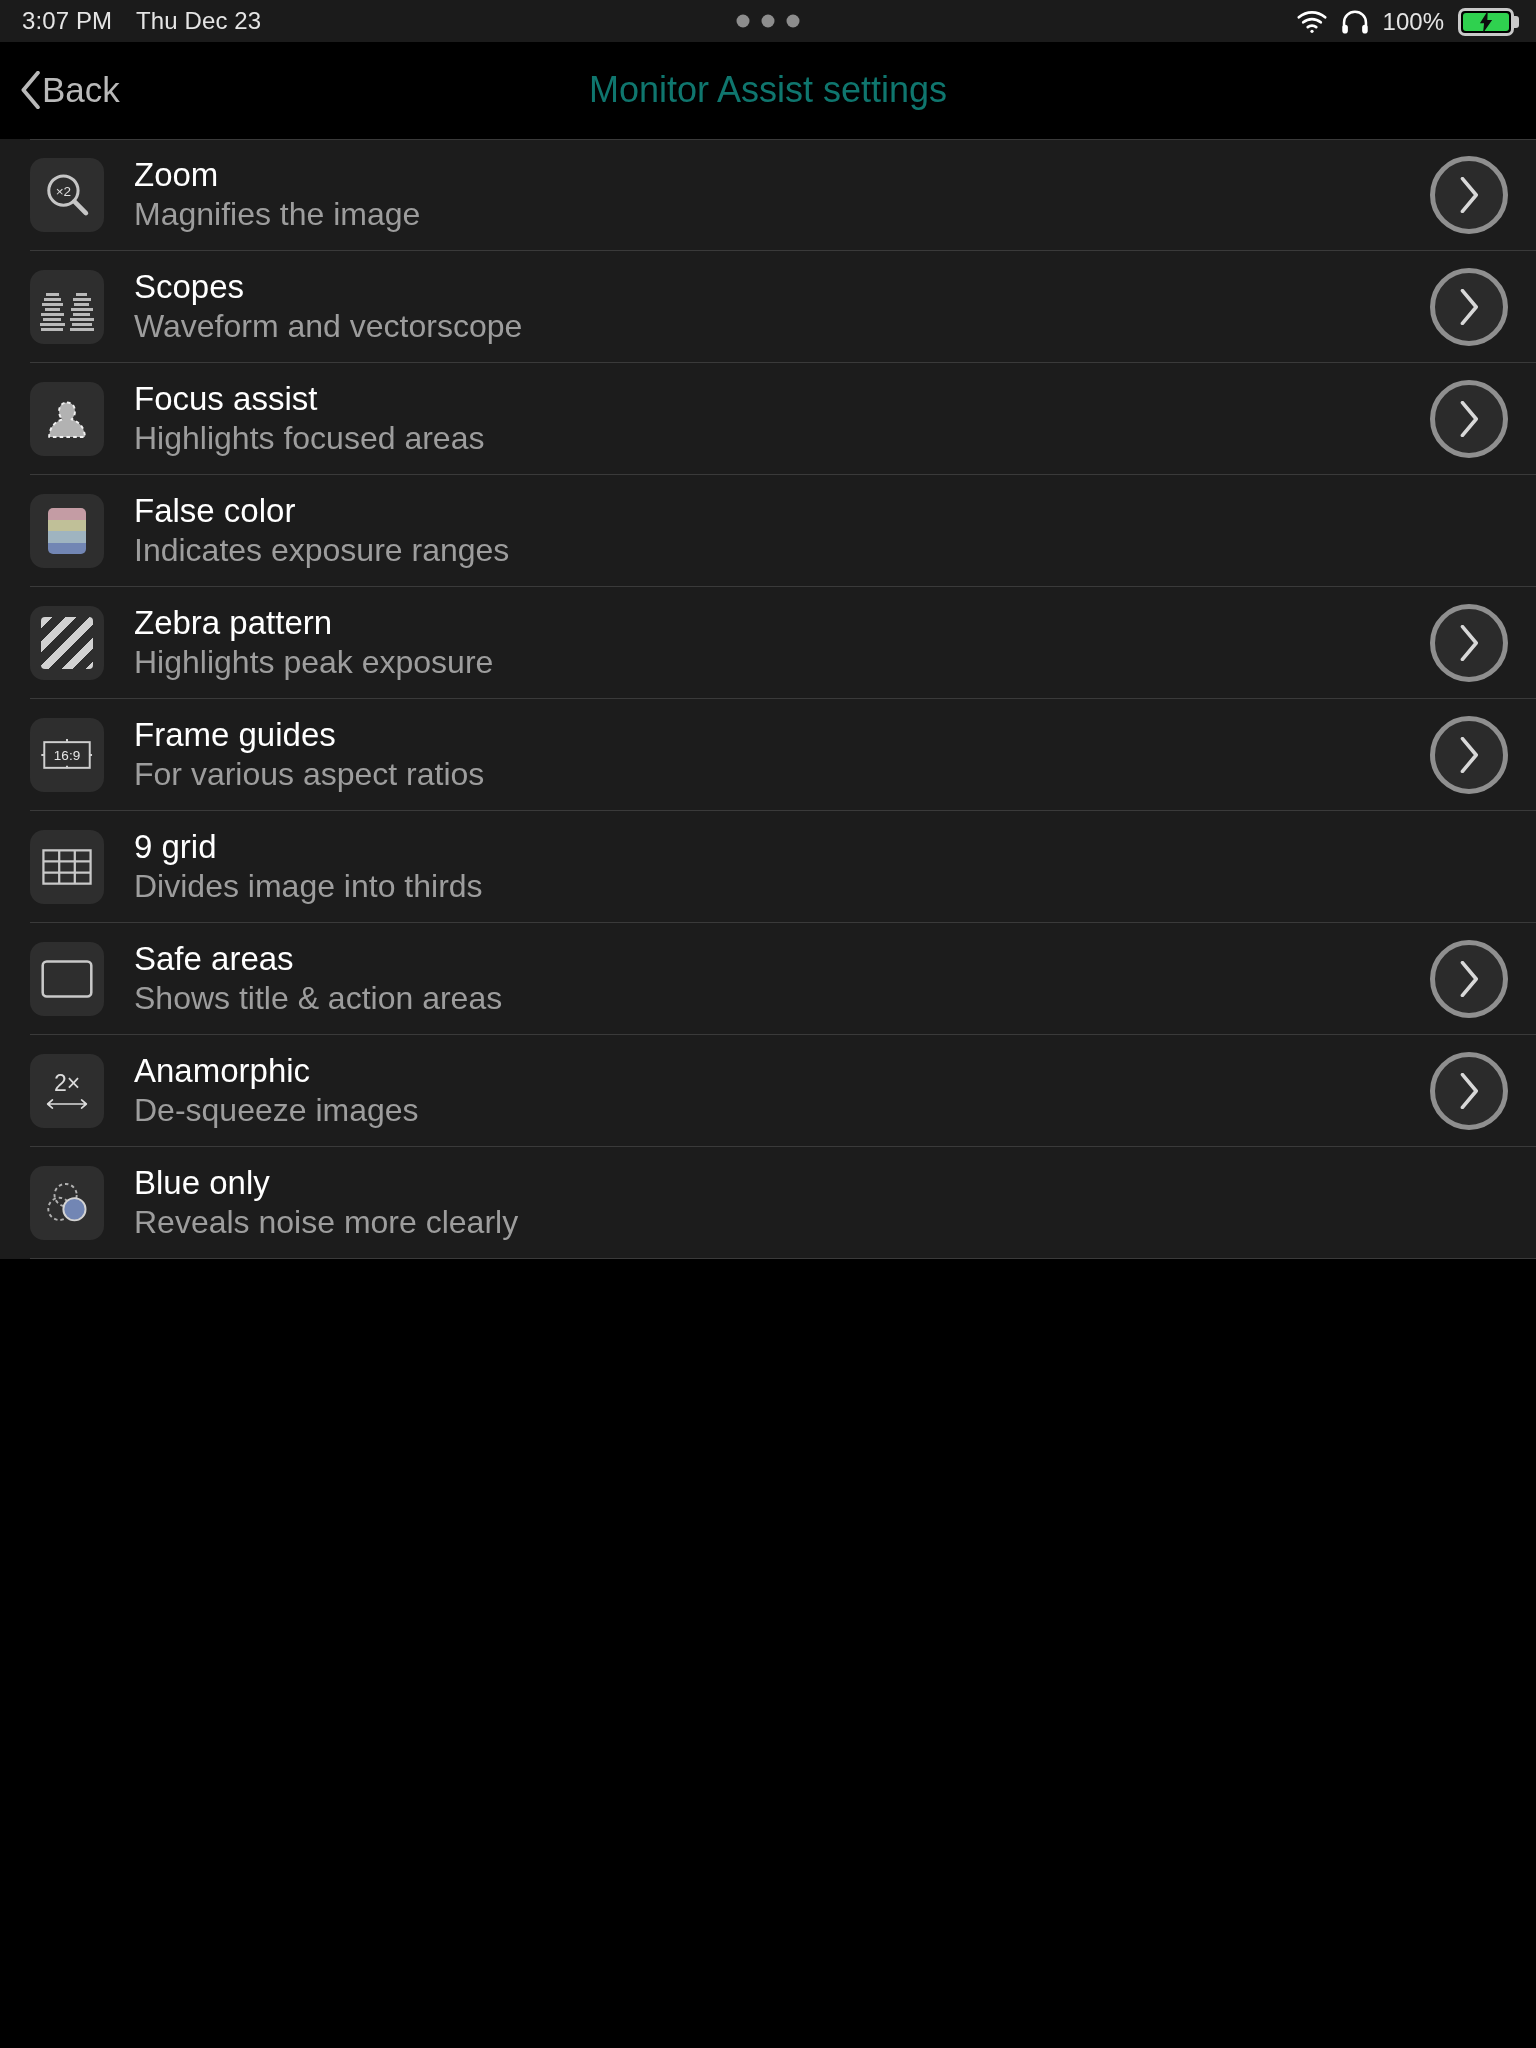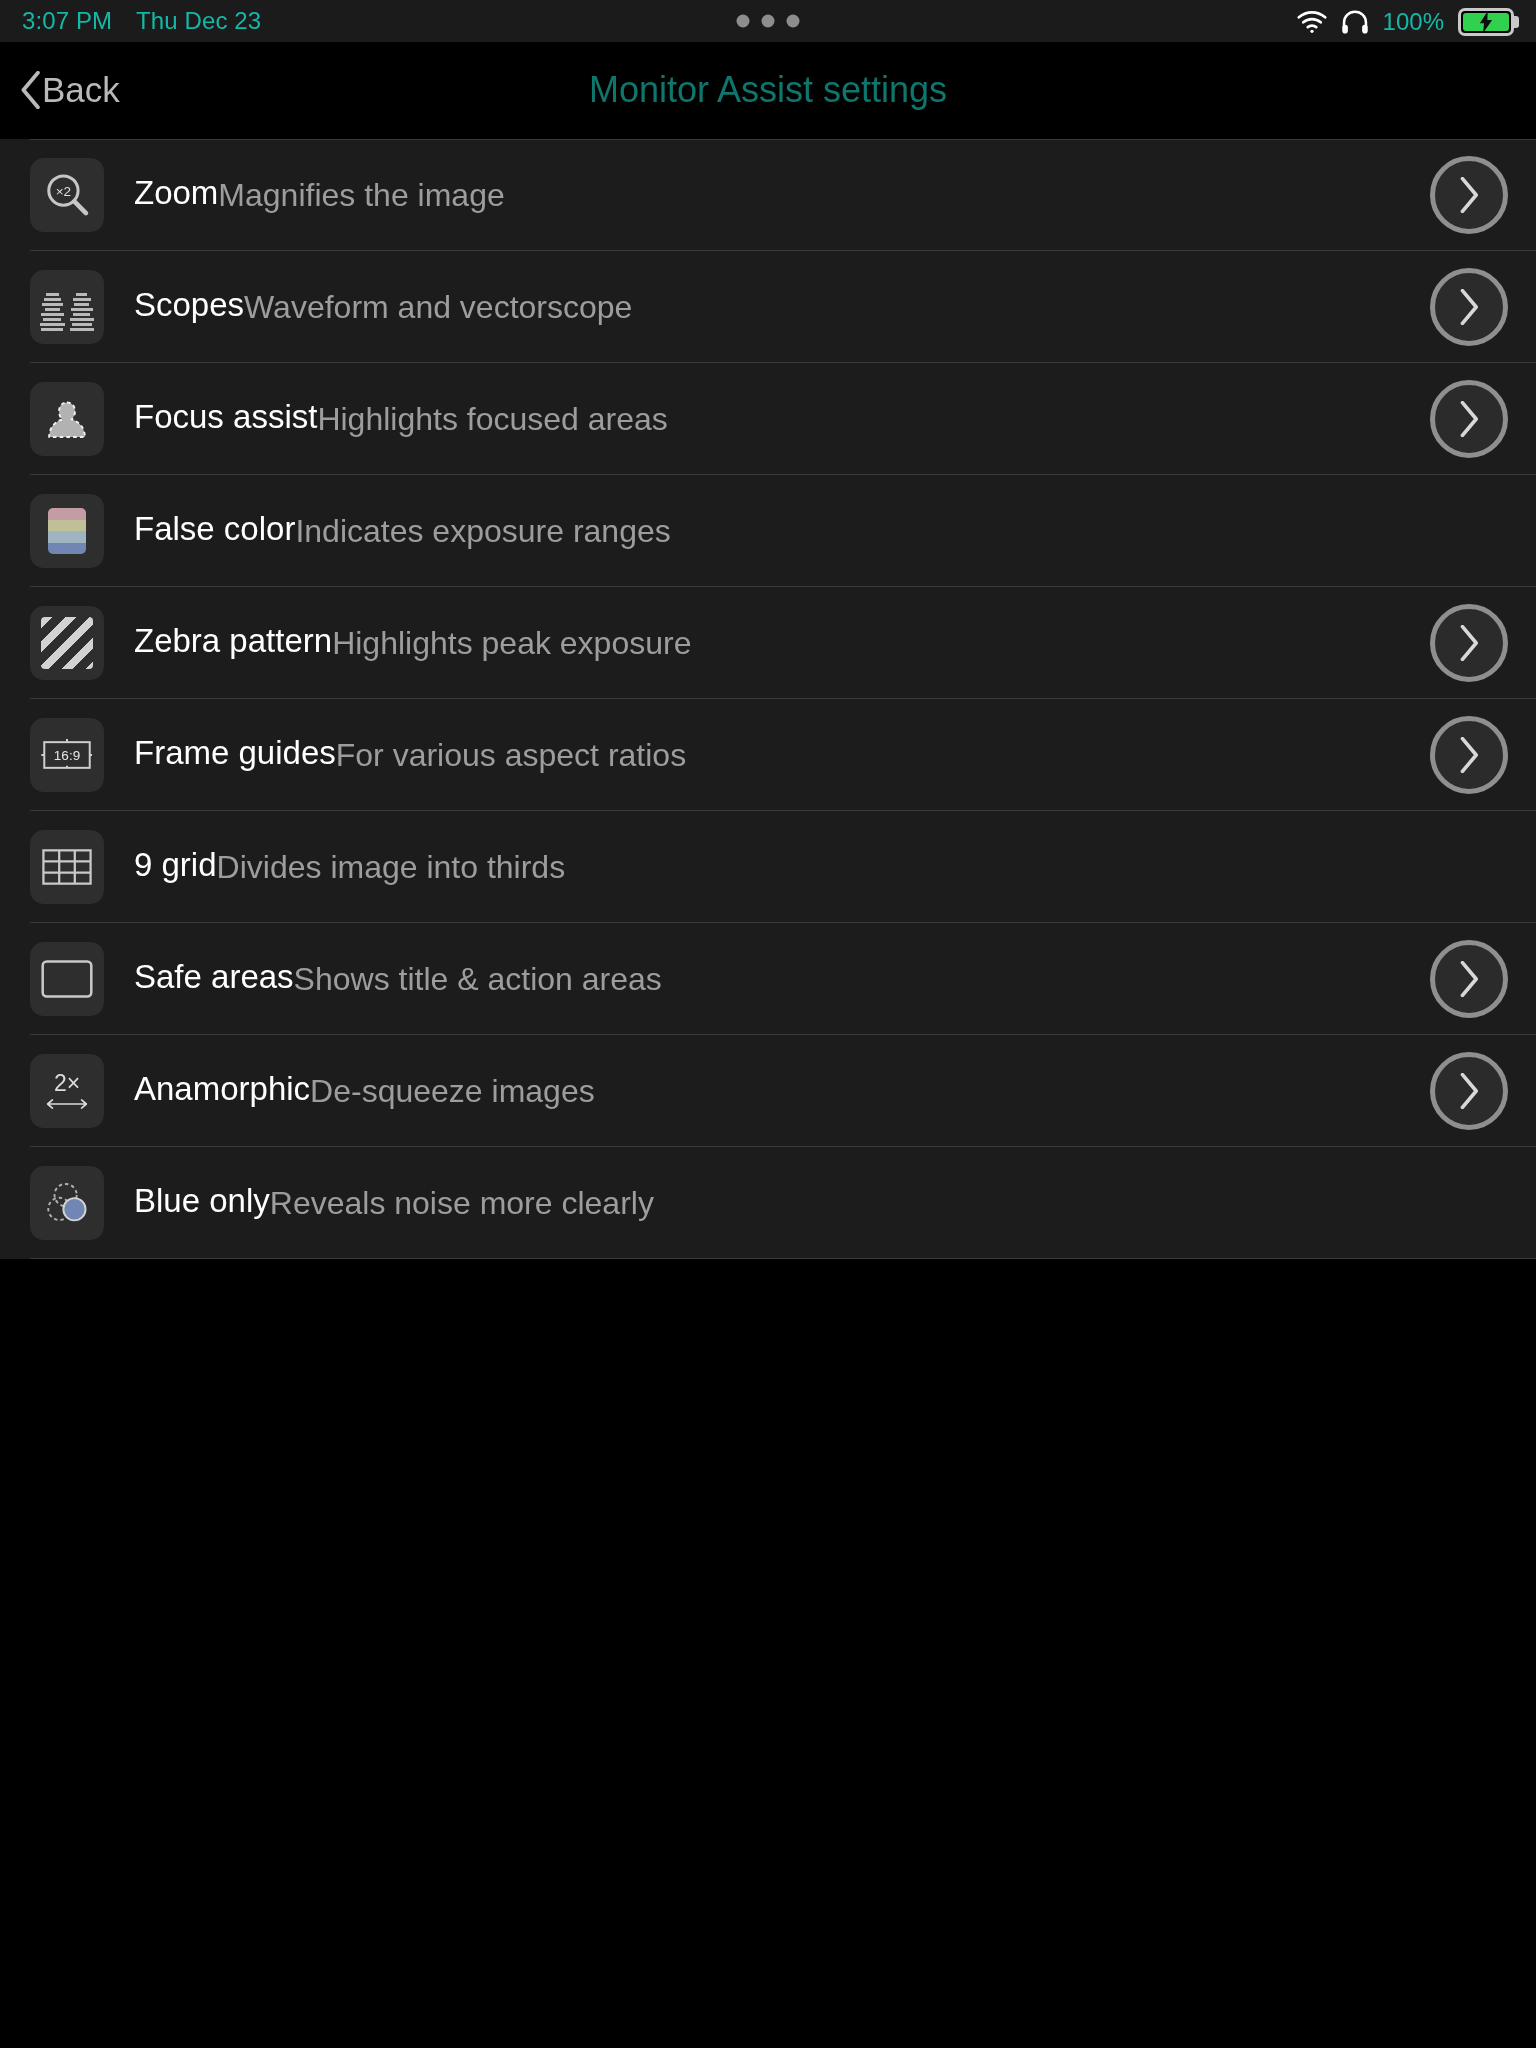--- a/index.html
+++ b/index.html
@@ -11,21 +11,21 @@
   }
 
   
   .statusbar{
     position:relative;
     height:42px;
     background:#1b1b1b;
     display:flex;
     align-items:center;
     padding:0 22px;
-    color:#14b8a6;
+    color:#e5e5e5;
   }
   .status-left{ display:flex; align-items:center; gap:24px; font-size:24px; letter-spacing:.1px; }
   .status-right{
     position:absolute; right:22px; top:0; height:44px;
     display:flex; align-items:center; gap:14px; font-size:24px;
   }
   .dots{
     position:absolute; left:50%; top:50%; transform:translate(-50%,-50%);
     display:flex; gap:12px;
   }
@@ -90,21 +90,21 @@
     height:1px; background:#3a3a3a;
   }
 
   .icon-tile{
     width:74px; height:74px; min-width:74px;
     border-radius:14px;
     background:#2e2e2e;
     display:flex; align-items:center; justify-content:center;
     overflow:hidden;
   }
-  .row-text{ margin-left:30px; display:flex; flex-direction:row; justify-content:center; }
+  .row-text{ margin-left:30px; display:flex; flex-direction:column; justify-content:center; }
   .row-title{ color:#ffffff; font-size:33px; line-height:1.12; }
   .row-sub{ color:#9d9d9d; font-size:32px; line-height:1.18; margin-top:2px; }
 
   .chev-btn{
     position:absolute; right:28px; top:50%; transform:translateY(-50%);
     width:78px; height:78px; border-radius:50%;
     border:5px solid #8f8f8f;
     background:#2b2b2b;
     display:flex; align-items:center; justify-content:center;
   }

